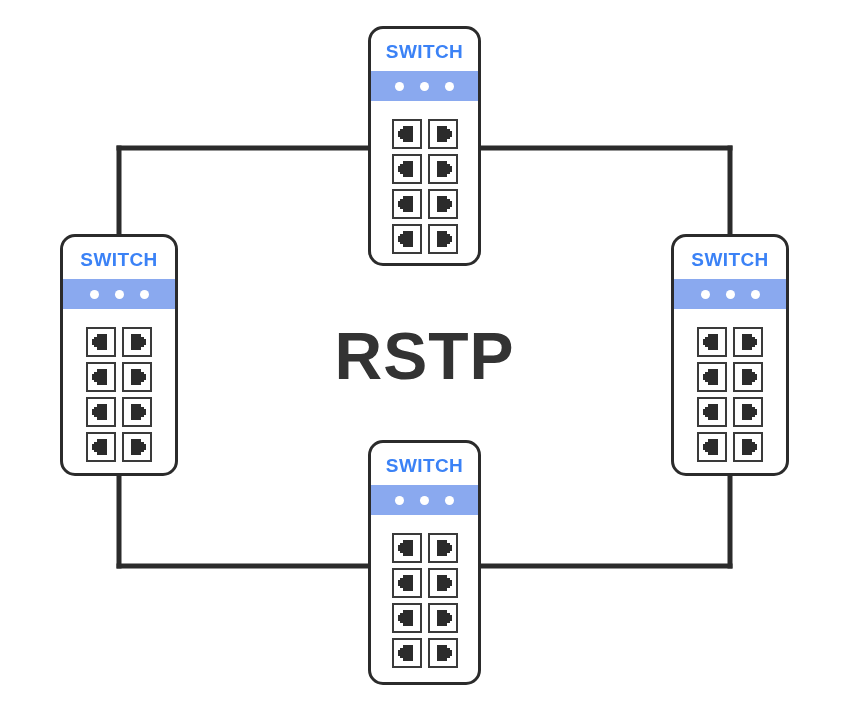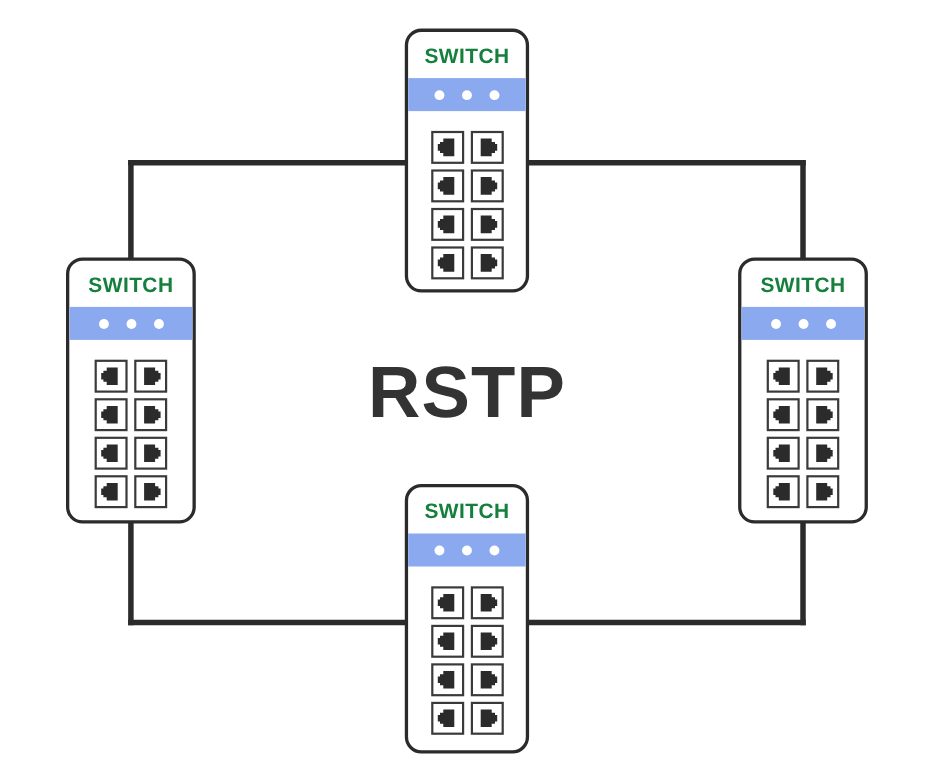--- a/index.html
+++ b/index.html
@@ -33,21 +33,21 @@
     display: flex;
     flex-direction: column;
     align-items: stretch;
     overflow: hidden;
     z-index: 5;
   }
   .switch-title {
     text-align: center;
     font-size: 19px;
     font-weight: bold;
-    color: #15803d;
+    color: #3b82f6;
     letter-spacing: 0.4px;
     padding-top: 13px;
     padding-bottom: 10px;
     line-height: 1;
     user-select: none;
   }
   .led-band {
     background: #8aa9ef;
     height: 30px;
     display: flex;

